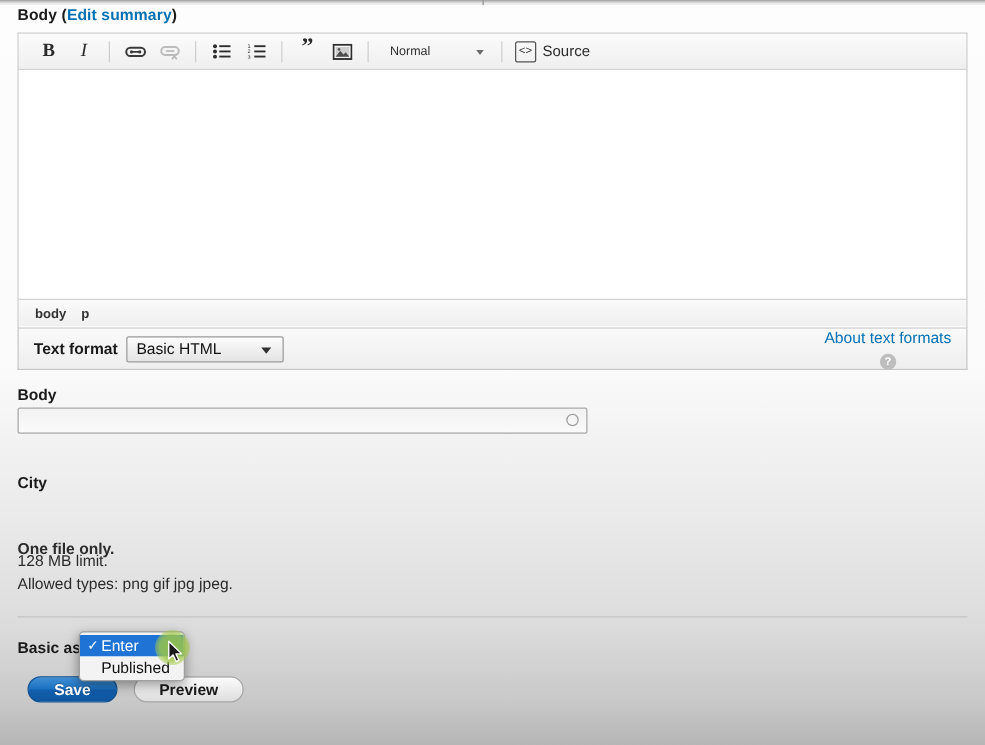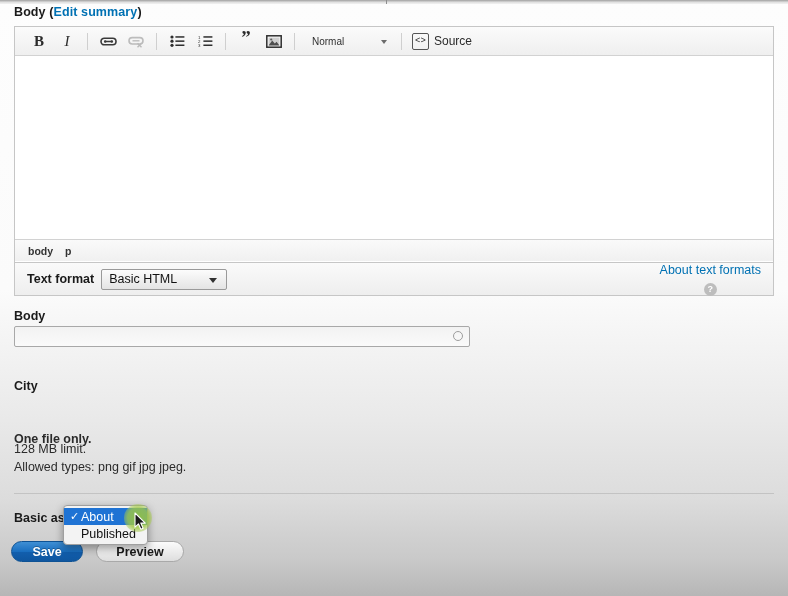--- a/index.html
+++ b/index.html
@@ -359,21 +359,21 @@
     position: absolute;
     left: 14px;
     top: 511px;
     font-size: 12.5px;
     font-weight: bold;
     color: #1a1a1a;
   }
 
   .action-buttons {
     position: absolute;
-    left: 11px;
+    left: 22px;
     top: 541px;
     display: flex;
     gap: 13px;
     align-items: flex-end;
   }
   .btn-save {
     width: 72px;
     height: 21px;
     border-radius: 11px;
     background: linear-gradient(to bottom, #3f8fd4 0%, #1a6fc0 50%, #125fae 51%, #0f569f 100%);
@@ -586,21 +586,21 @@
   <div class="save-as-label">Basic as</div>
 
   <div class="action-buttons">
     <button class="btn-save">Save</button>
     <button class="btn-preview">Preview</button>
   </div>
 
   <div class="dropdown-menu">
     <div class="dd-item selected">
       <span class="dd-check">✓</span>
-      <span>About</span>
+      <span>Enter</span>
     </div>
     <div class="dd-item">
       <span class="dd-check"></span>
       <span>Published</span>
     </div>
   </div>
 
   <div class="cursor-halo"></div>
   <div class="mouse-cursor">
     <svg width="13" height="19" viewBox="0 0 13 19" aria-hidden="true">

